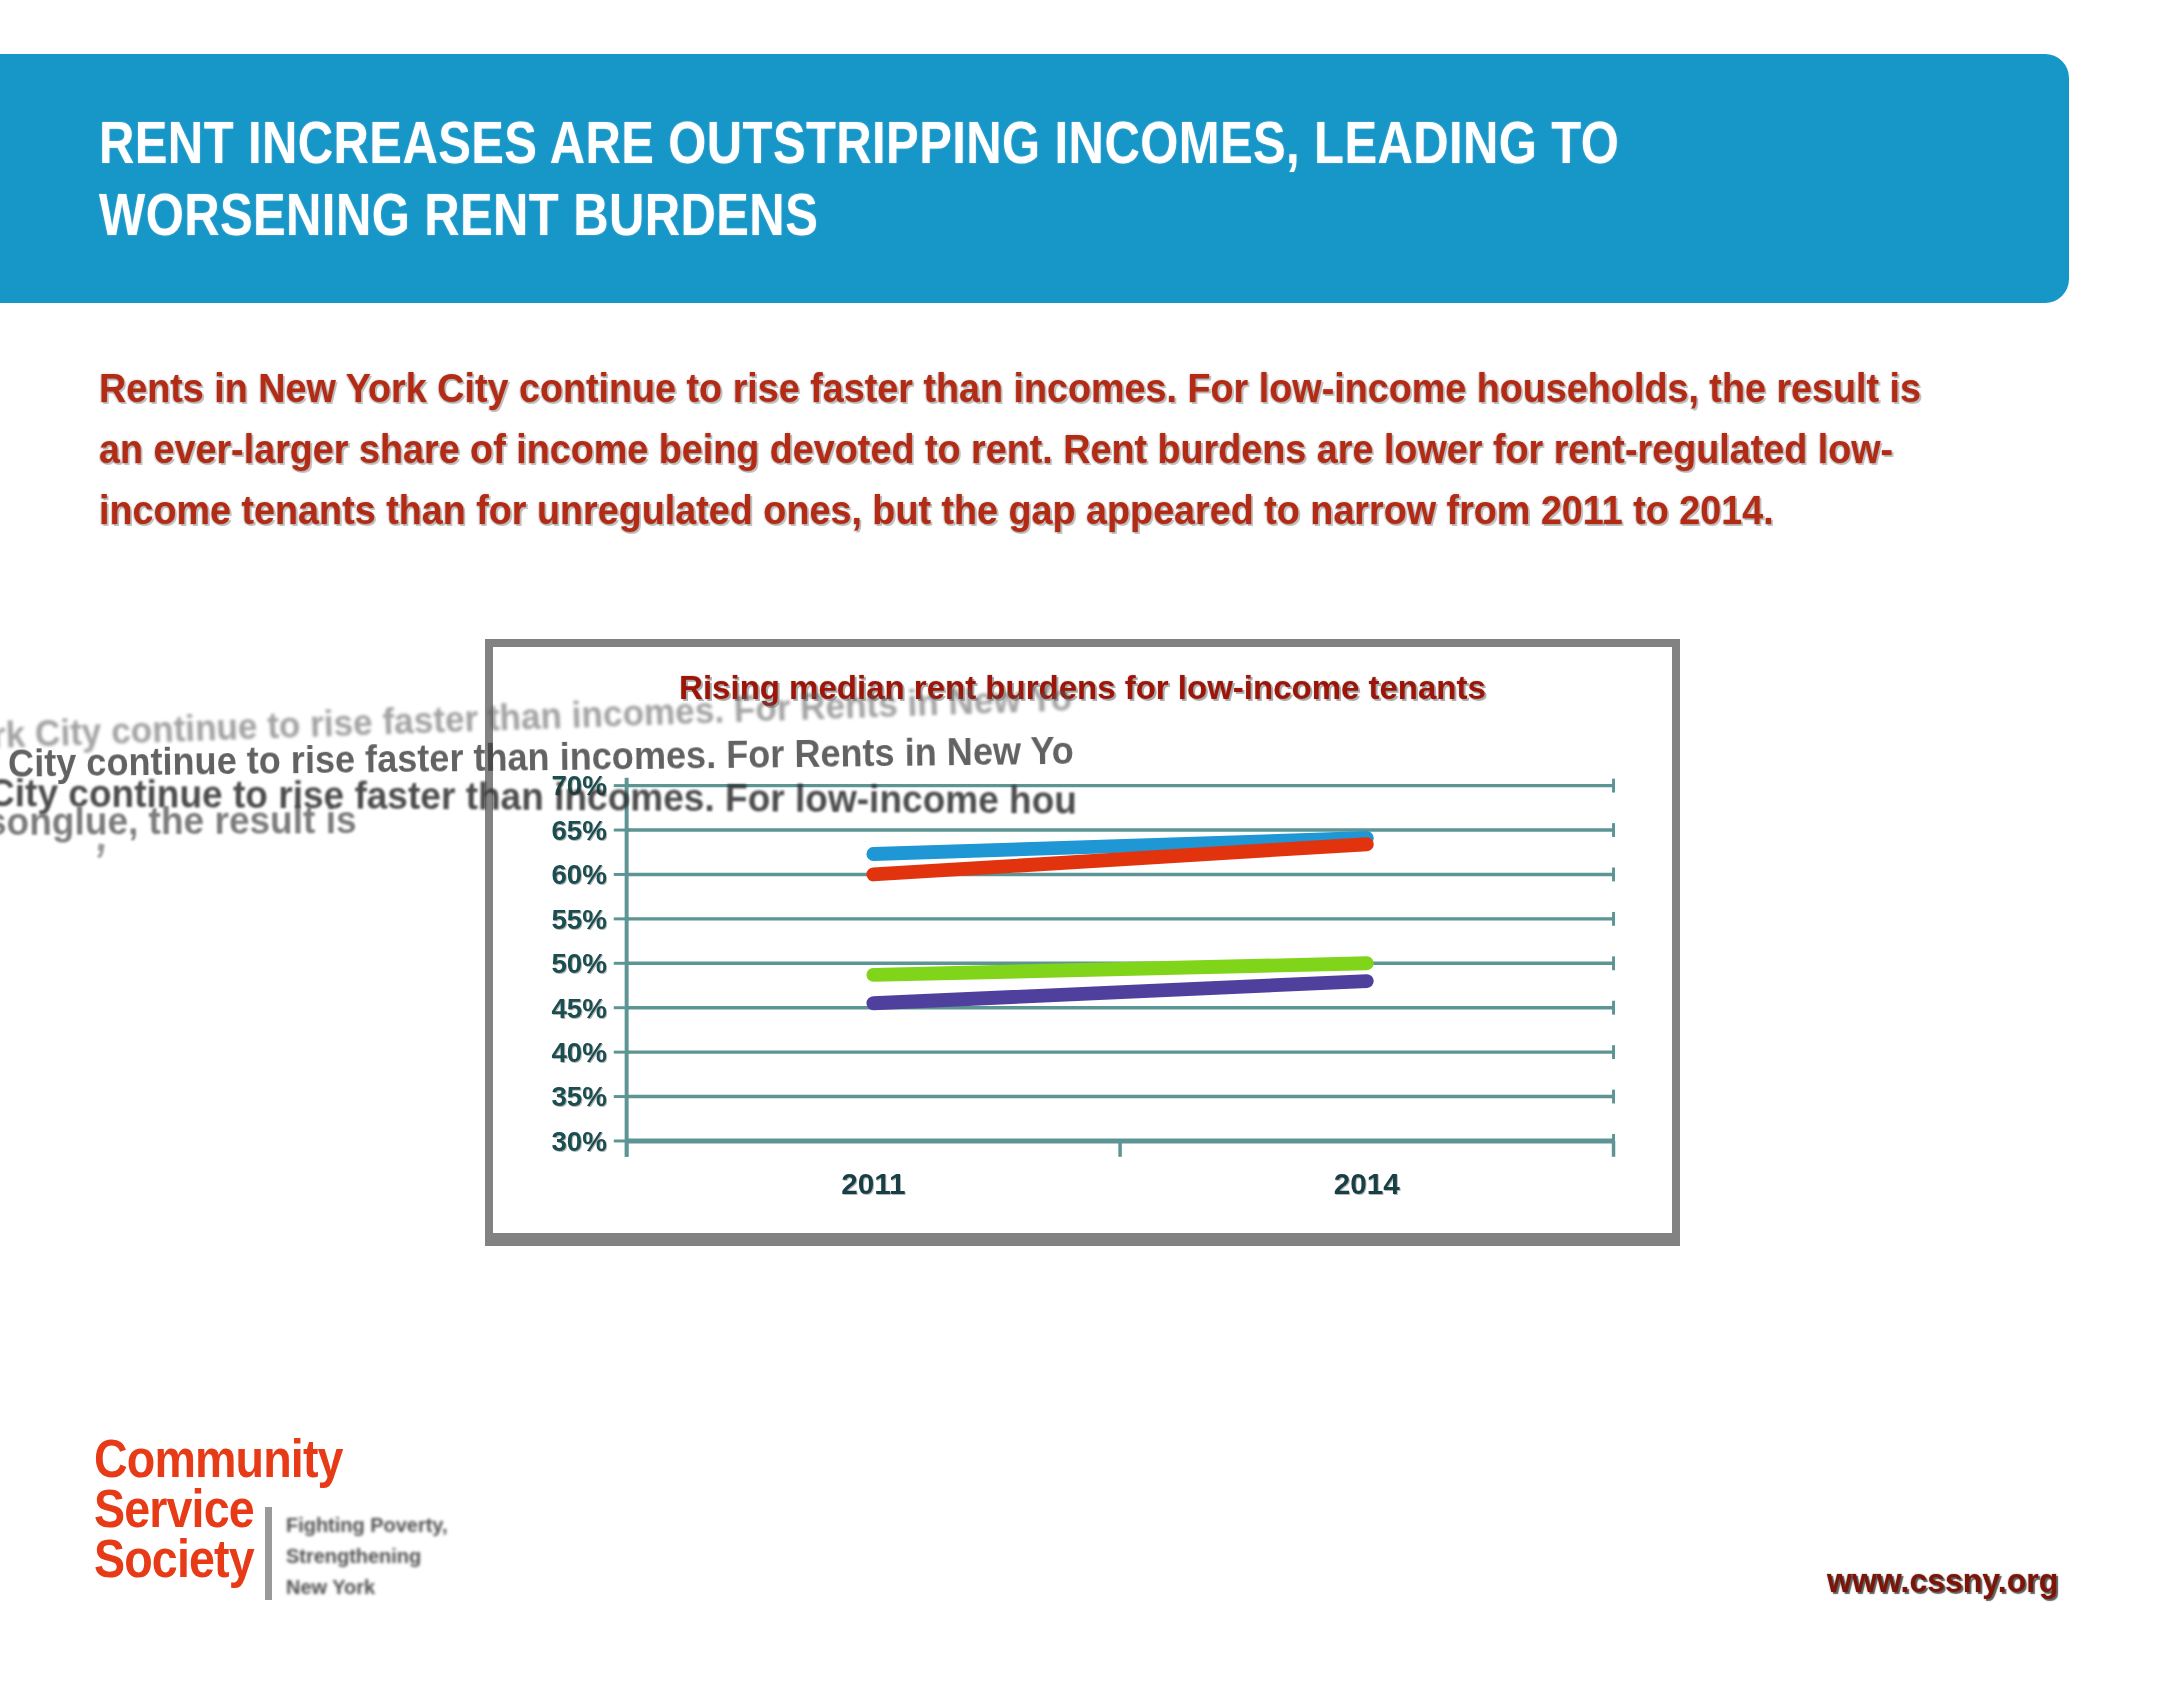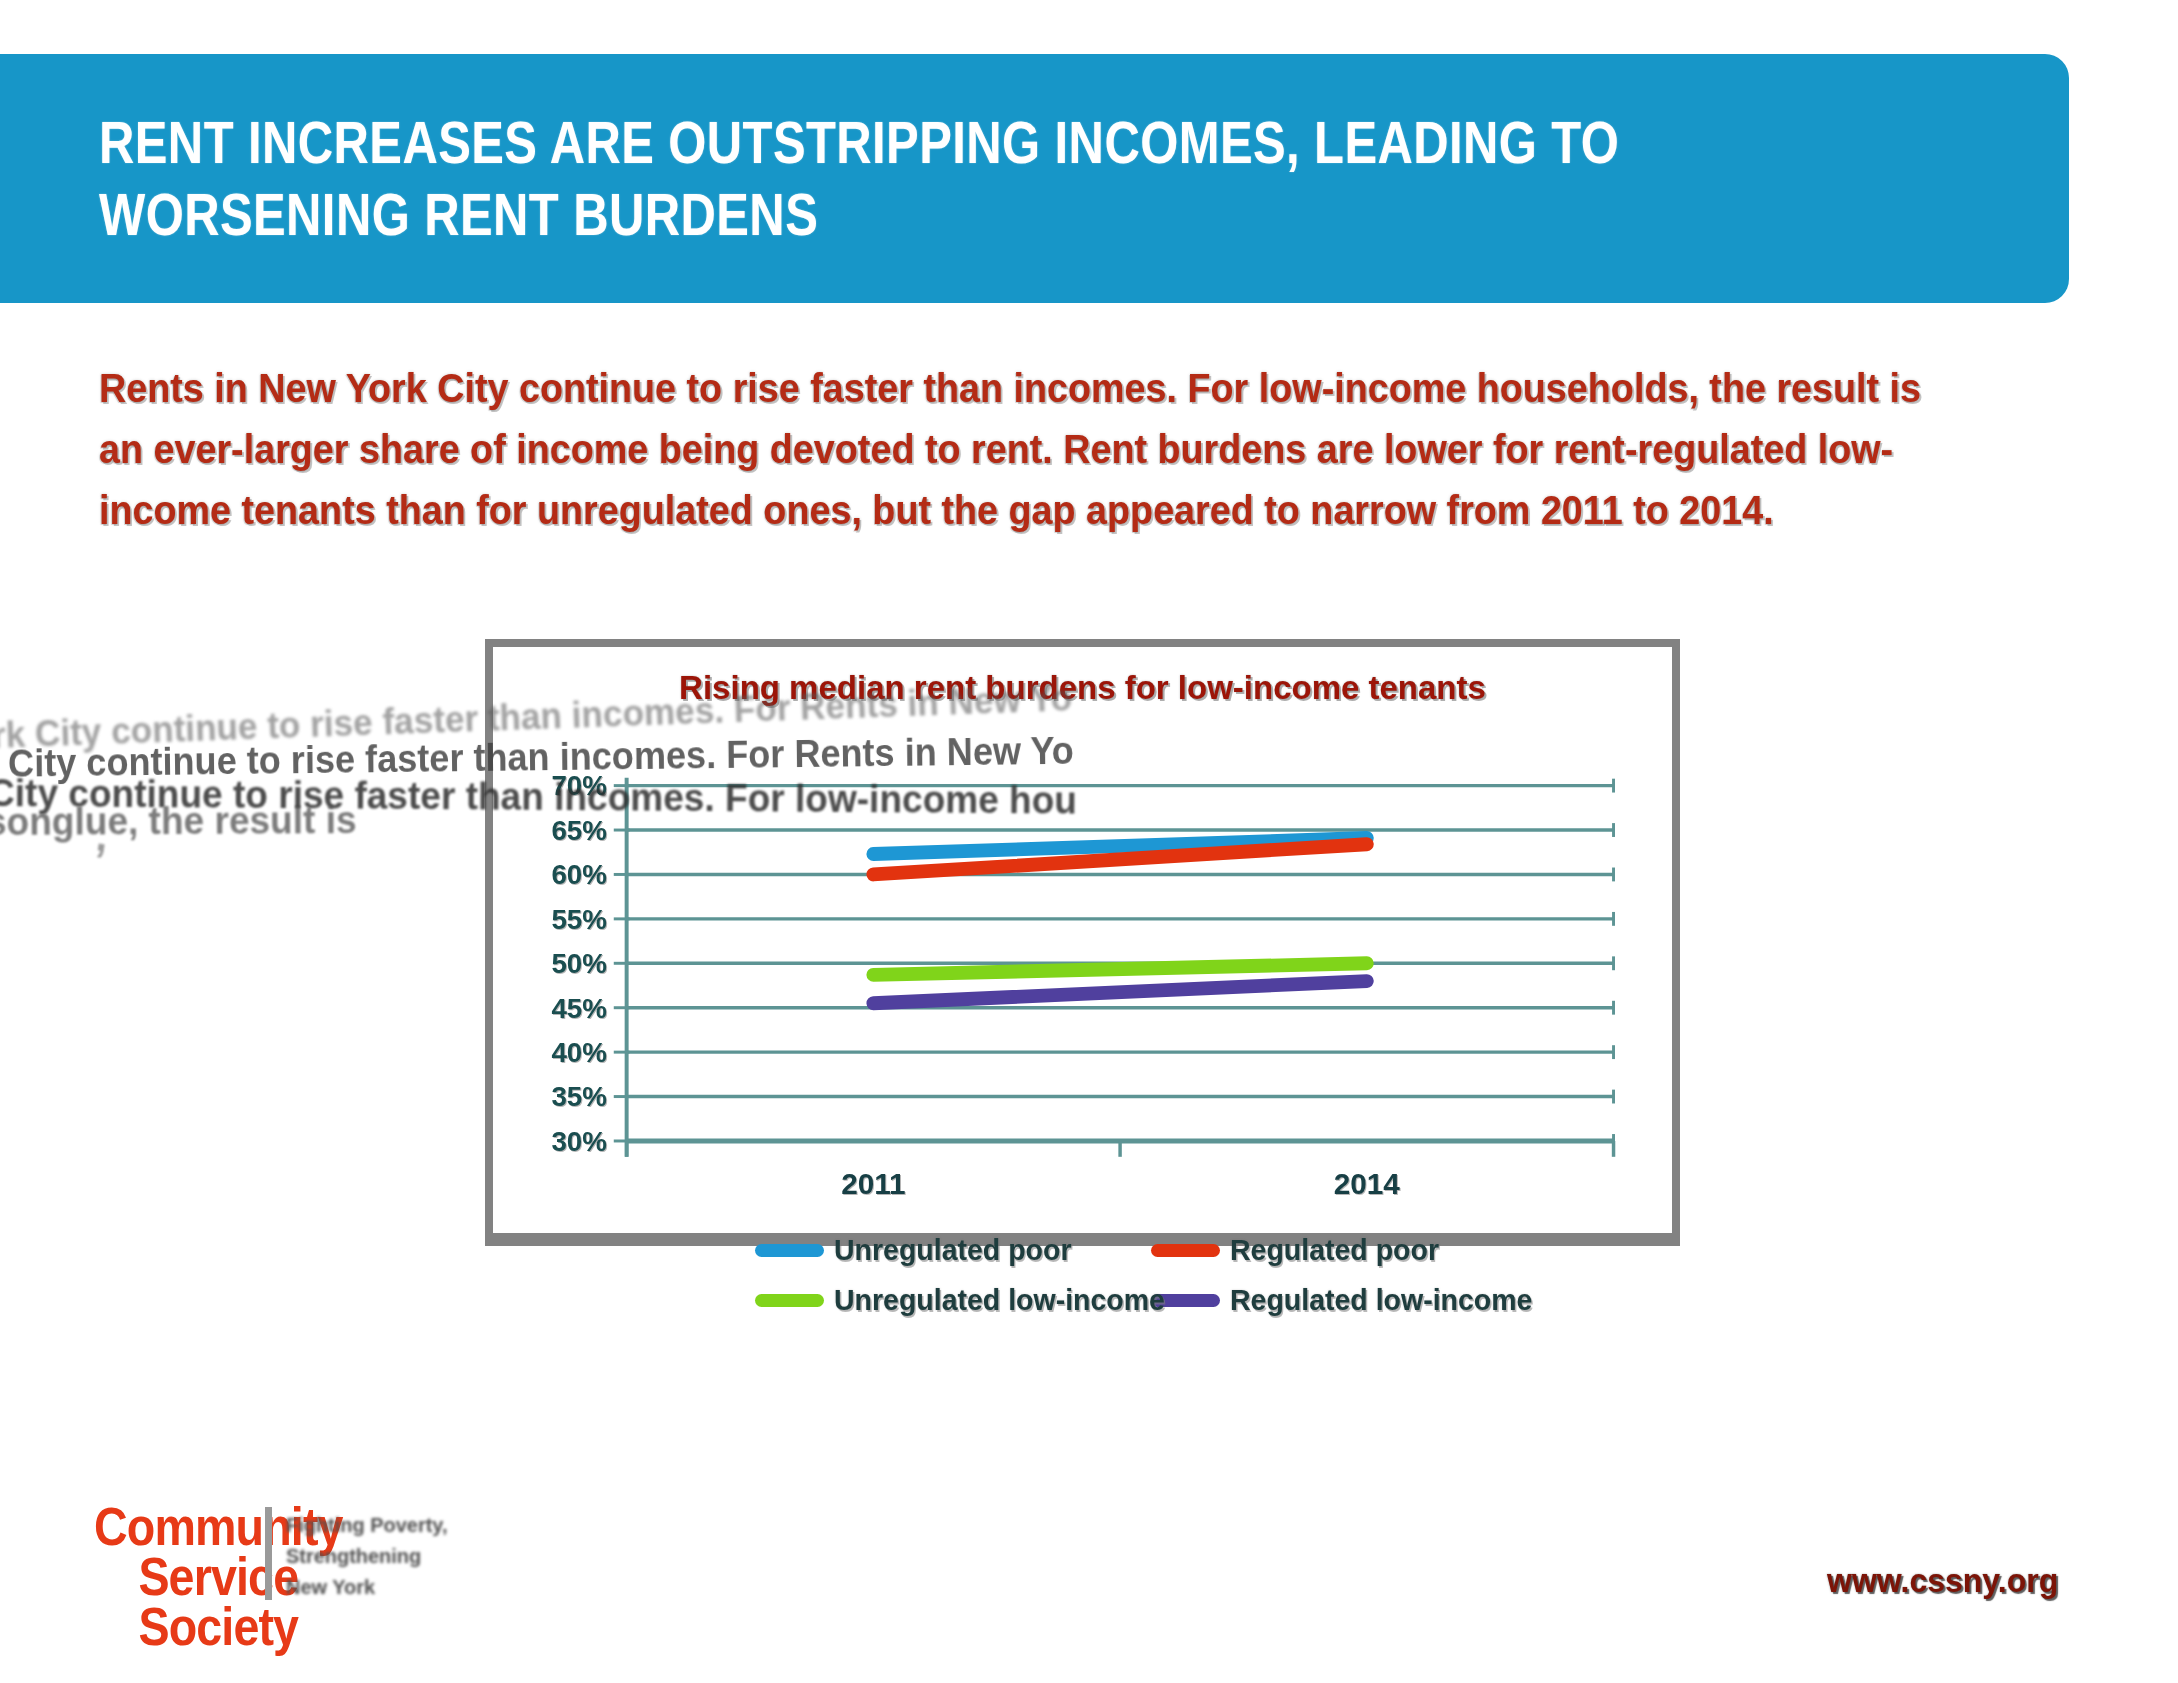--- a/index.html
+++ b/index.html
@@ -55,21 +55,21 @@
   .legend-label{
     font-weight:700;font-size:30px;color:#1E3D3E;transform:scaleX(.95);transform-origin:left center;
     text-shadow:1.5px 1.5px 0 rgba(130,130,130,.55),0 0 2px rgba(100,100,100,.35);
   }
   
   .ghost{position:absolute;left:0;top:0;width:2178px;height:1683px;pointer-events:none;}
   .ghost span{
     position:absolute;font-weight:700;white-space:nowrap;transform-origin:left center;
   }
   
-  .logo{position:absolute;left:94px;top:1502px;text-align:center;}
+  .logo{position:absolute;left:94px;top:1434px;}
   .logo .l-line{
     color:#E73A17;font-weight:700;font-size:53px;line-height:50px;white-space:nowrap;
     transform:scaleX(.88);transform-origin:left center;letter-spacing:-1px;
   }
   .logo-divider{position:absolute;left:265px;top:1507px;width:7px;height:93px;background:#9a9a9a;}
   .tagline{position:absolute;left:286px;top:1509px;filter:blur(1.6px);}
   .tagline .g-line{
     color:#4f4f4f;font-weight:700;font-size:21px;line-height:31px;white-space:nowrap;
     transform:scaleX(.95);transform-origin:left center;
   }
@@ -139,38 +139,20 @@
         <line x1="135" y1="499" x2="135" y2="515" stroke="#5D9494" stroke-width="3.5"></line>
         <line x1="633.5" y1="499" x2="633.5" y2="515" stroke="#5D9494" stroke-width="3.5"></line>
         <line x1="1132" y1="499" x2="1132" y2="515" stroke="#5D9494" stroke-width="3.5"></line>
         <text x="384.25" y="553" class="cat-label" text-anchor="middle">2011</text>
         <text x="882.75" y="553" class="cat-label" text-anchor="middle">2014</text>
         <line x1="384.25" y1="209.10750000000002" x2="882.75" y2="192.95250000000004" stroke="#1E97D4" stroke-width="14" stroke-linecap="round"></line>
         <line x1="384.25" y1="229.75" x2="882.75" y2="199.235" stroke="#E2330F" stroke-width="14" stroke-linecap="round"></line>
         <line x1="384.25" y1="331.16749999999996" x2="882.75" y2="319.5" stroke="#80D41A" stroke-width="14" stroke-linecap="round"></line>
         <line x1="384.25" y1="359.8875" x2="882.75" y2="337.45" stroke="#50409E" stroke-width="14" stroke-linecap="round"></line>
       </svg>
-    <div class="legend" id="legend">
-        <div class="legend-item">
-          <span class="legend-swatch" style="background: rgb(30, 151, 212);"></span>
-          <span class="legend-label">Unregulated poor</span>
-        </div>
-        <div class="legend-item">
-          <span class="legend-swatch" style="background: rgb(226, 51, 15);"></span>
-          <span class="legend-label">Regulated poor</span>
-        </div>
-        <div class="legend-item">
-          <span class="legend-swatch" style="background: rgb(128, 212, 26);"></span>
-          <span class="legend-label">Unregulated low-income</span>
-        </div>
-        <div class="legend-item">
-          <span class="legend-swatch" style="background: rgb(80, 64, 158);"></span>
-          <span class="legend-label">Regulated low-income</span>
-        </div>
-      </div>
   </div>
 
   <div class="ghost" id="ghost">
       <span style="left: -8px; top: 715px; font-size: 37px; color: rgb(86, 86, 86); opacity: 0.55; filter: blur(1.4px); transform: rotate(-2deg) scaleX(0.95);">rk City continue to rise faster than incomes. For Rents in New Yo</span>
       <span style="left: -16px; top: 743px; font-size: 38px; color: rgb(60, 60, 60); opacity: 0.8; filter: blur(0.7px); transform: rotate(-0.7deg) scaleX(0.95);">r City continue to rise faster than incomes. For Rents in New Yo</span>
       <span style="left: -12px; top: 771px; font-size: 39px; color: rgb(46, 46, 46); opacity: 0.85; filter: blur(0.9px); transform: rotate(0.4deg) scaleX(0.95);">City continue to rise faster than incomes. For low-income hou</span>
       <span style="left: -14px; top: 800px; font-size: 39px; color: rgb(69, 69, 69); opacity: 0.7; filter: blur(1.1px); transform: rotate(-0.3deg) scaleX(0.95);">songlue, the result is</span>
       <span style="left: 97px; top: 810px; font-size: 44px; color: rgb(85, 85, 85); opacity: 0.6; filter: blur(1px); transform: rotate(8deg) scaleX(0.95);">,</span>
     </div>
 

